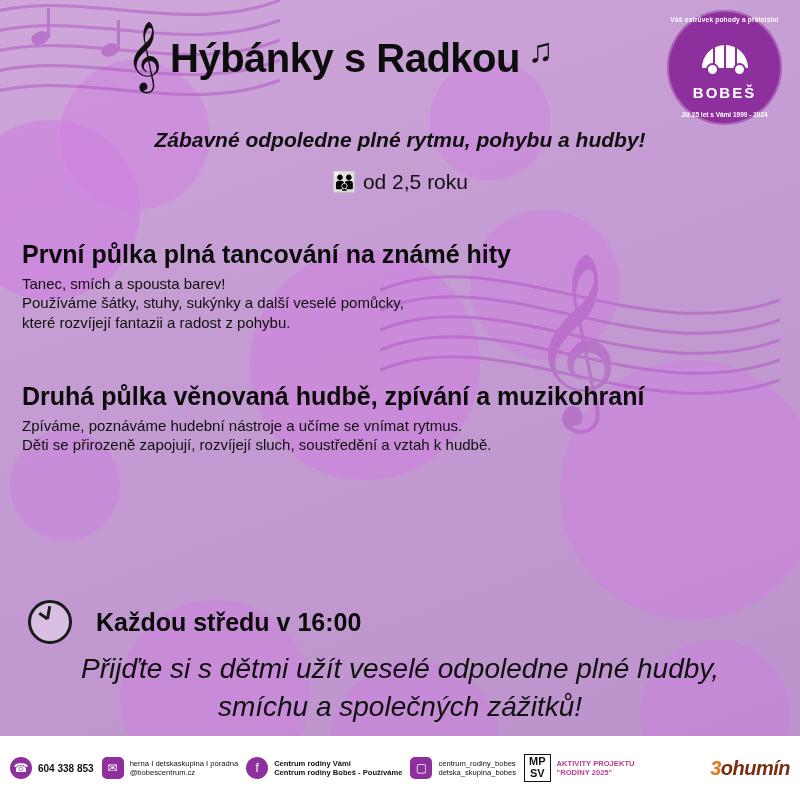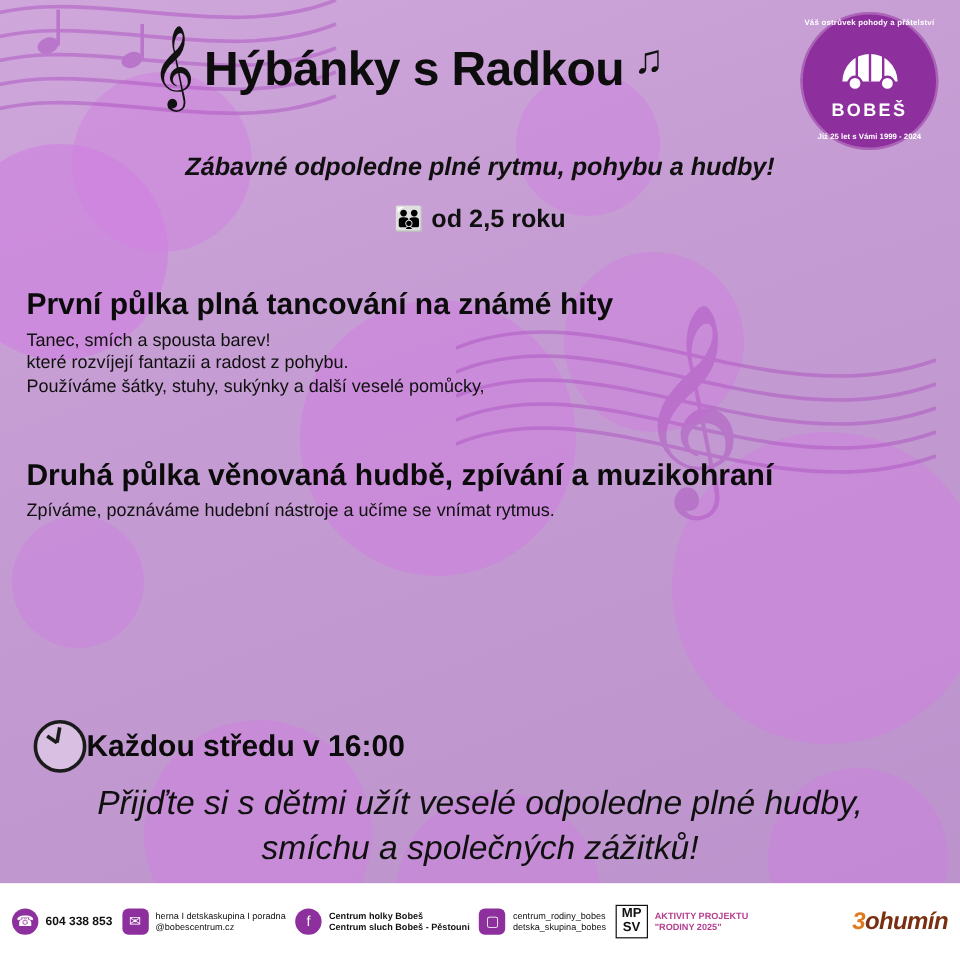--- a/index.html
+++ b/index.html
@@ -162,21 +162,21 @@
     width: 800px;
     text-align: center;
     font-size: 21px;
     color: #101010;
     display: flex;
     align-items: center;
     justify-content: center;
     gap: 6px;
   }
   .audience .kids-icon { font-size: 20px; }
-  .audience b { font-weight: bold; }
+  .audience b { font-weight: normal; }
 
   .section {
     position: absolute;
     left: 22px;
     width: 660px;
   }
   .section h2 {
     margin: 0 0 4px 0;
     font-size: 25px;
     font-weight: bold;
@@ -191,21 +191,21 @@
   }
   .sec1 { top: 240px; }
   .sec2 { top: 382px; }
 
   .time-row {
     position: absolute;
     left: 28px;
     top: 600px;
     display: flex;
     align-items: center;
-    gap: 0;
+    gap: 24px;
   }
   .clock {
     width: 38px; height: 38px;
     border-radius: 50%;
     border: 3px solid #1b1b1b;
     background: #d9c0e2;
     position: relative;
   }
   .clock .hand-h, .clock .hand-m {
     position: absolute;
@@ -375,27 +375,28 @@
   <div class="subtitle">Zábavné odpoledne plné rytmu, pohybu a hudby!</div>
 
   <div class="audience">
     <span class="kids-icon">👪</span>
       <b>od 2,5 roku</b>
   </div>
 
   <div class="section sec1">
     <h2>První půlka plná tancování na známé hity</h2>
     <p>Tanec, smích a spousta barev!</p>
+    <p>Používáme šátky, stuhy, sukýnky a další veselé pomůcky,</p>
     <p>které rozvíjejí fantazii a radost z pohybu.</p>
-    <p>Používáme šátky, stuhy, sukýnky a další veselé pomůcky,</p>
   </div>
 
   <div class="section sec2">
     <h2>Druhá půlka věnovaná hudbě, zpívání a muzikohraní</h2>
     <p>Zpíváme, poznáváme hudební nástroje a učíme se vnímat rytmus.</p>
+    <p>Děti se přirozeně zapojují, rozvíjejí sluch, soustředění a vztah k hudbě.</p>
   </div>
 
   <div class="time-row">
     <div class="clock">
       <div class="hand-h"></div>
       <div class="hand-m"></div>
     </div>
     <div class="time-text">Každou středu v 16:00</div>
   </div>
 
@@ -412,22 +413,22 @@
       <div class="ficon square">✉</div>
       <div>
         <div class="ftext small">herna I detskaskupina I poradna</div>
         <div class="ftext small">@bobescentrum.cz</div>
       </div>
     </div>
 
     <div class="fitem">
       <div class="ficon">f</div>
       <div>
-        <div class="ftext">Centrum holky Bobeš</div>
-        <div class="ftext">Centrum sluch Bobeš - Pěstouni</div>
+        <div class="ftext">Centrum rodiny Vámi</div>
+        <div class="ftext">Centrum rodiny Bobeš - Používáme</div>
       </div>
     </div>
 
     <div class="fitem">
       <div class="ficon square">▢</div>
       <div>
         <div class="ftext small">centrum_rodiny_bobes</div>
         <div class="ftext small">detska_skupina_bobes</div>
       </div>
     </div>

